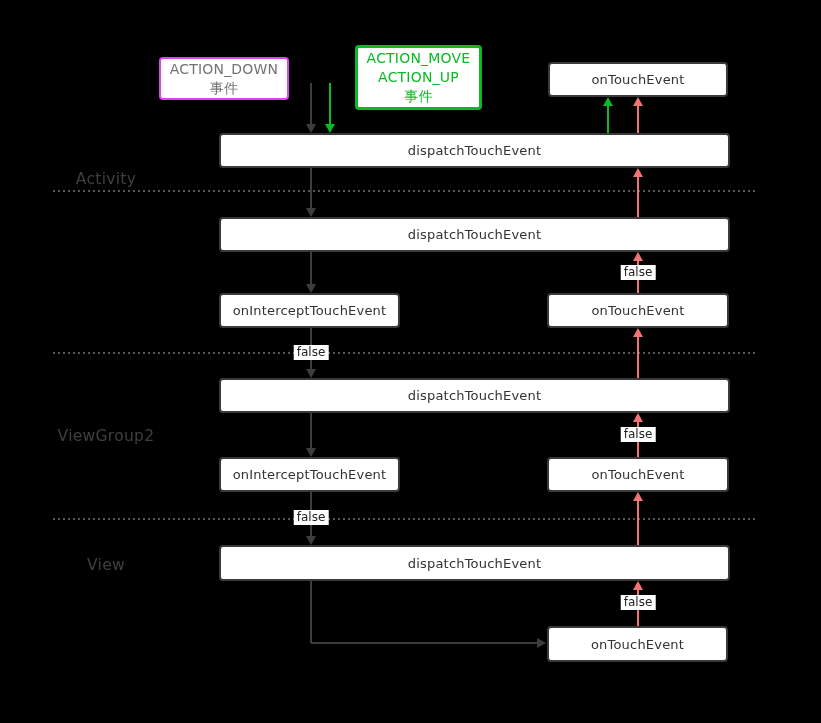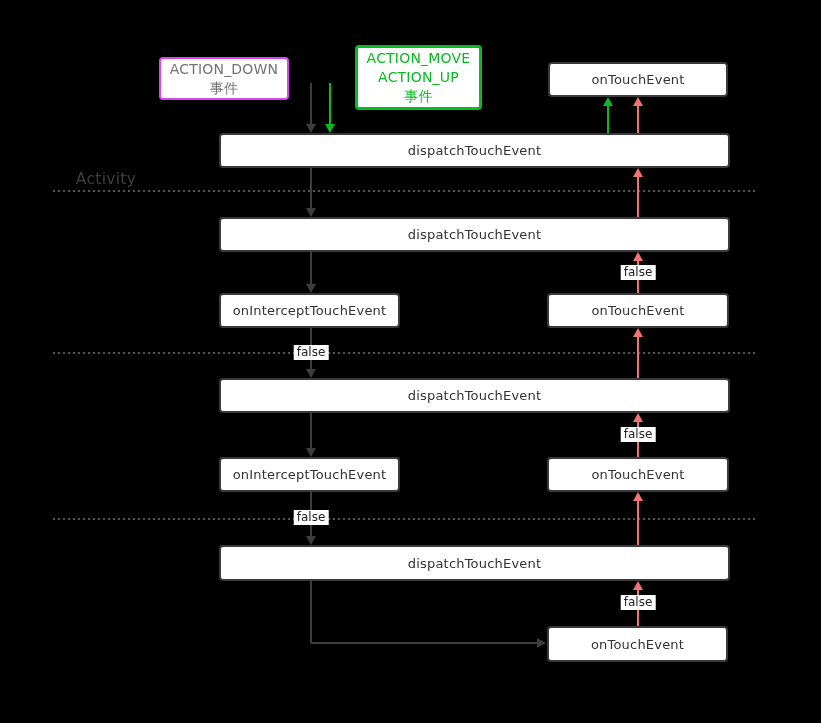--- a/index.html
+++ b/index.html
@@ -57,20 +57,22 @@
     <span>ACTION_DOWN</span>
     <span>事件</span>
   </div>
   <div class="ebox green" style="left:355px;top:45px;width:127px;height:65px;">
     <span>ACTION_MOVE</span>
     <span>ACTION_UP</span>
     <span>事件</span>
   </div>
 
   <div class="rowlabel" style="left:30px;top:150px;margin-top:20px;">Activity</div>
+  <div class="rowlabel" style="left:30px;top:427px;">ViewGroup2</div>
+  <div class="rowlabel" style="left:30px;top:556px;">View</div>
 
   <div class="dotted" style="top:190px;"></div>
   <div class="dotted" style="top:352px;"></div>
   <div class="dotted" style="top:518px;"></div>
 
   <div class="mbox" style="left:548px;top:62px;width:180px;height:35px;">
     <span>onTouchEvent</span>
   </div>
   <div class="mbox" style="left:219px;top:133px;width:511px;height:35px;">
     <span>dispatchTouchEvent</span>

